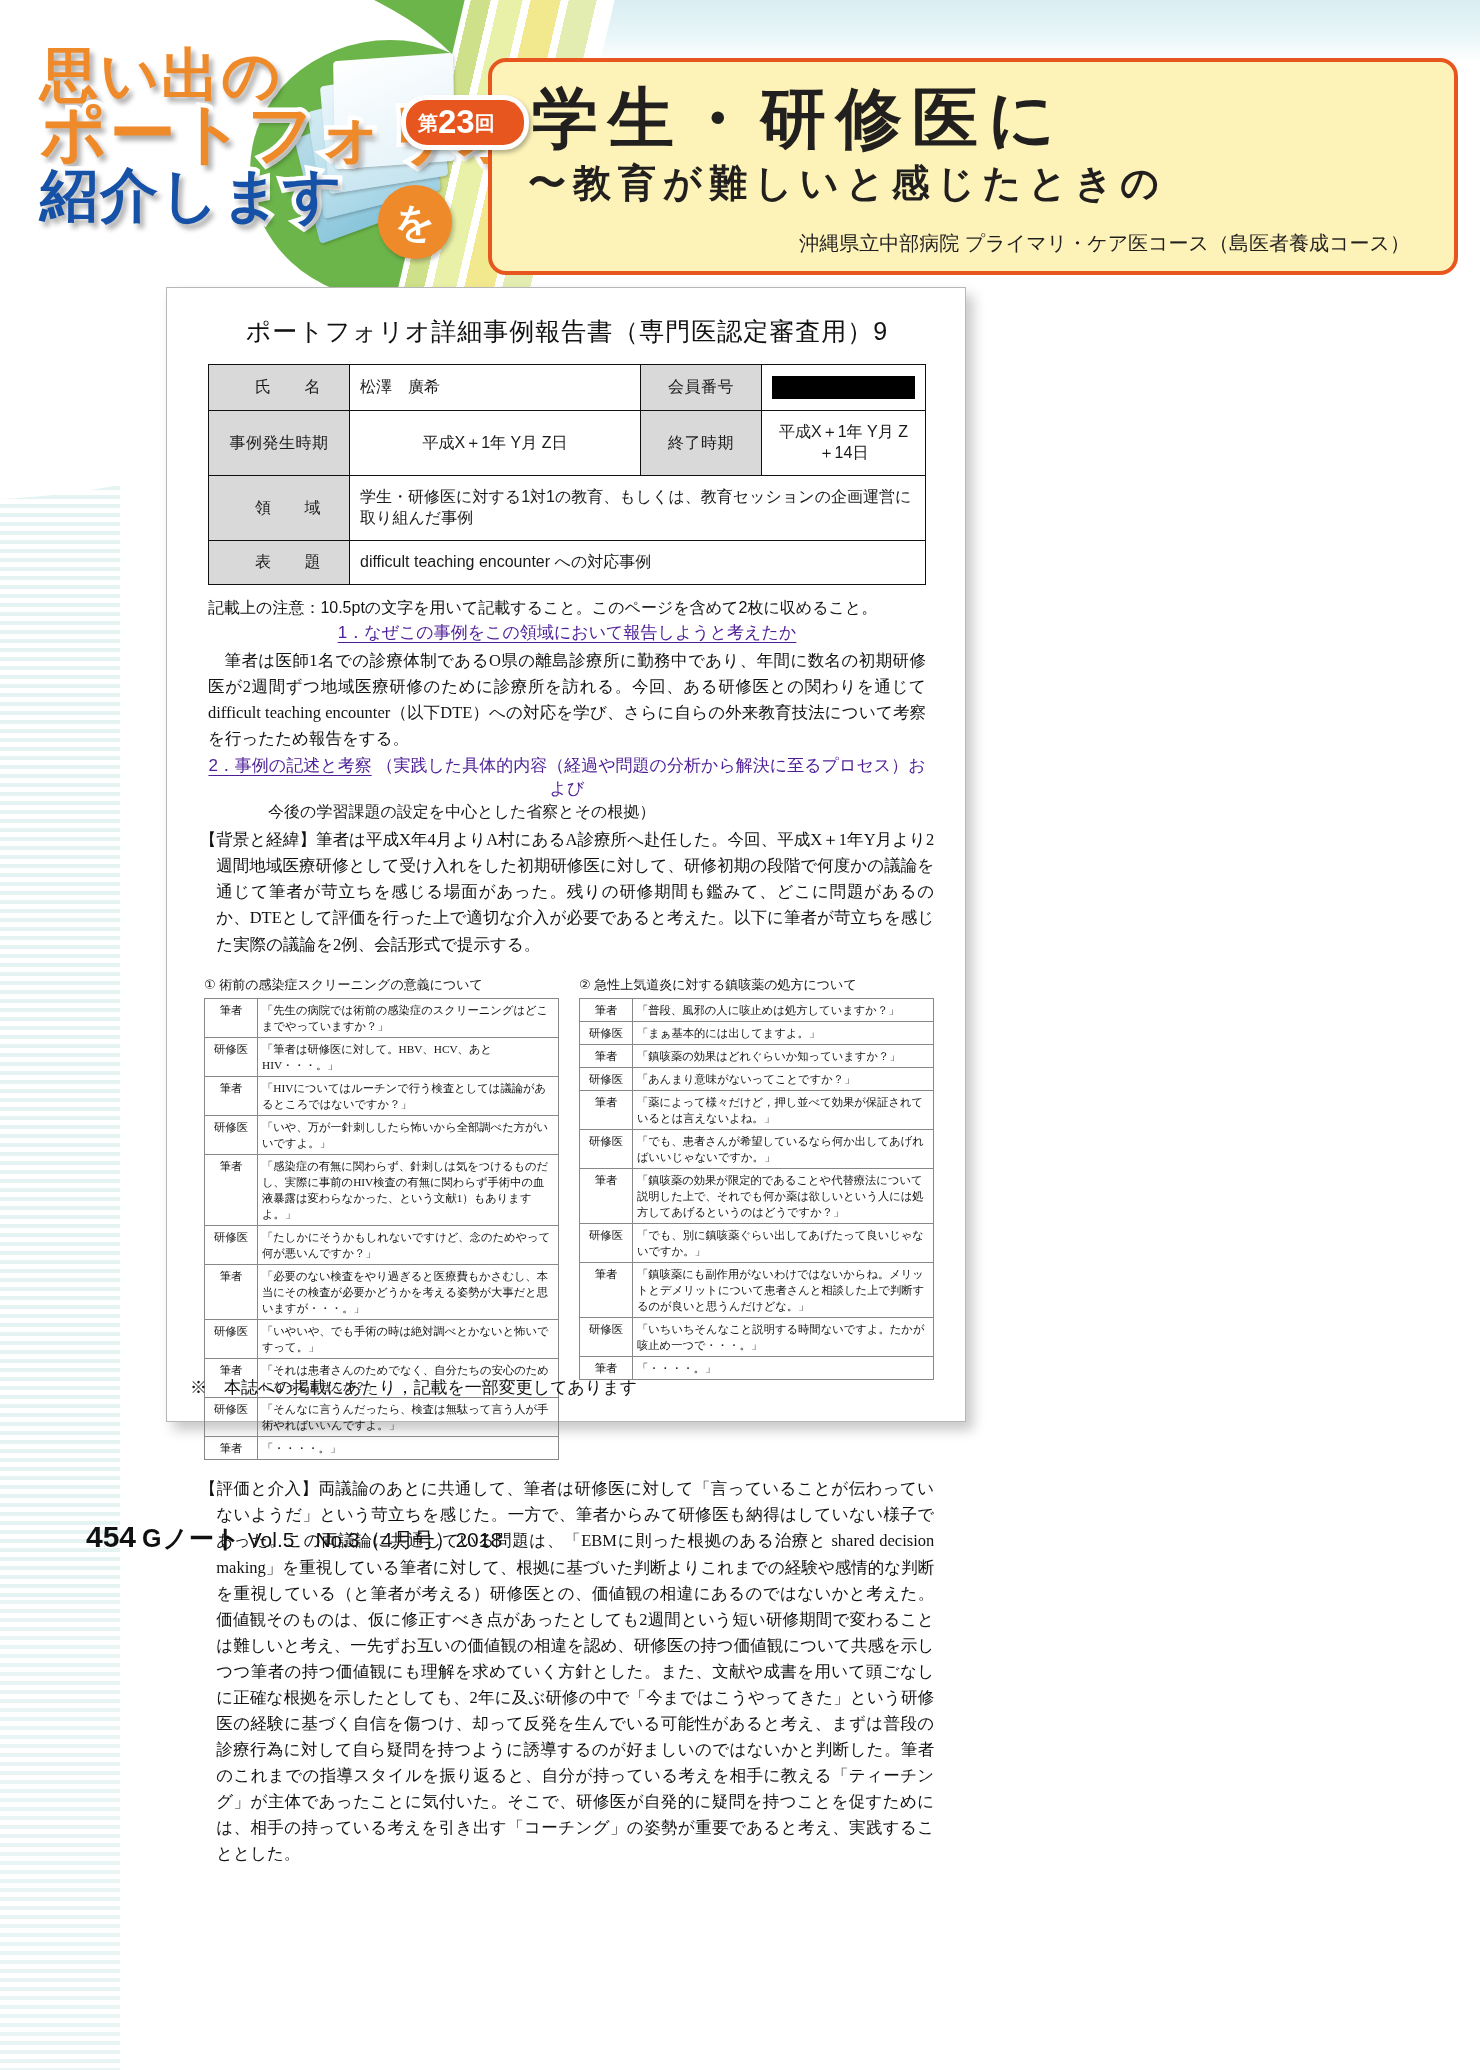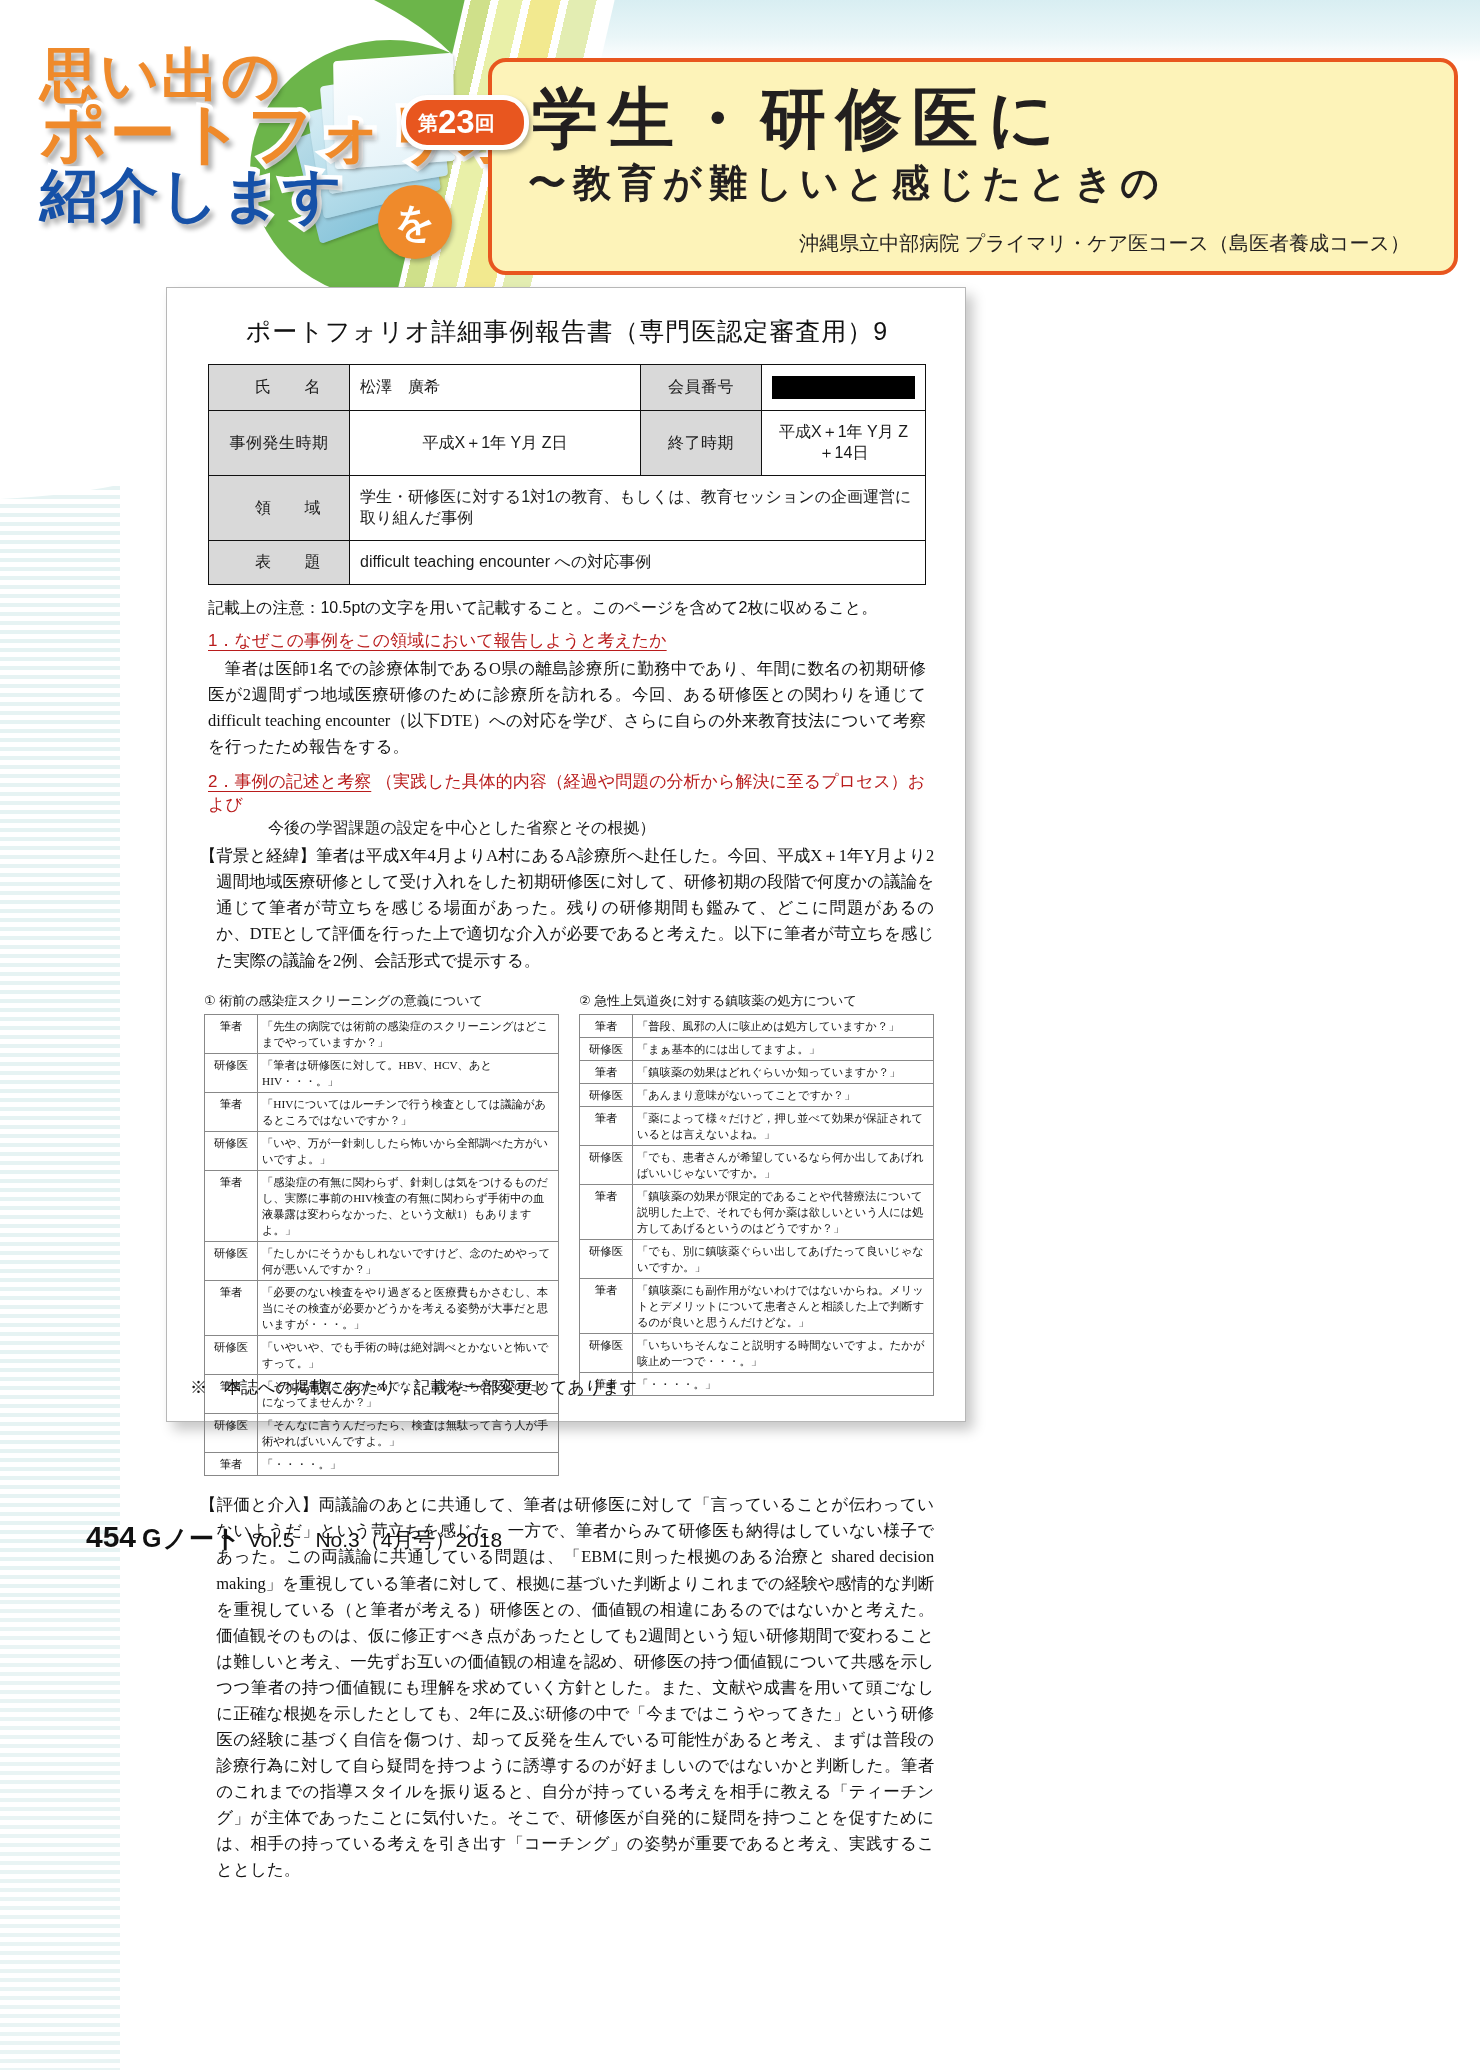--- a/index.html
+++ b/index.html
@@ -140,21 +140,21 @@
   }
   td.hd.spaced{letter-spacing:20px;padding-left:20px;text-indent:8px;}
   .redact{display:block;width:100%;height:23px;background:#000;}
   .ctr{text-align:center;}
 
   .note-line{
     width:718px;margin:13px auto 0 auto;font-size:16px;color:#111;
   }
 
   .sec-h{
-    width:718px;margin:10px auto 0 auto;font-size:17px;color:#b91c1c;
+    width:718px;margin:2px auto 0 auto;font-size:17px;color:#4c1d95;text-align:center;
   }
   .sec-h .u{ text-decoration:underline; text-underline-offset:4px;}
   .sec-h-2nd{width:718px;margin:2px auto 0 auto;font-size:16px;text-align:left;padding-left:60px;box-sizing:border-box;}
 
   p.body{
     width:718px;margin:4px auto 0 auto;font-size:16.5px;line-height:1.58;
     text-align:justify;text-justify:inter-character;
     font-family:"Liberation Serif","DejaVu Serif",serif;
     color:#111;
   }

